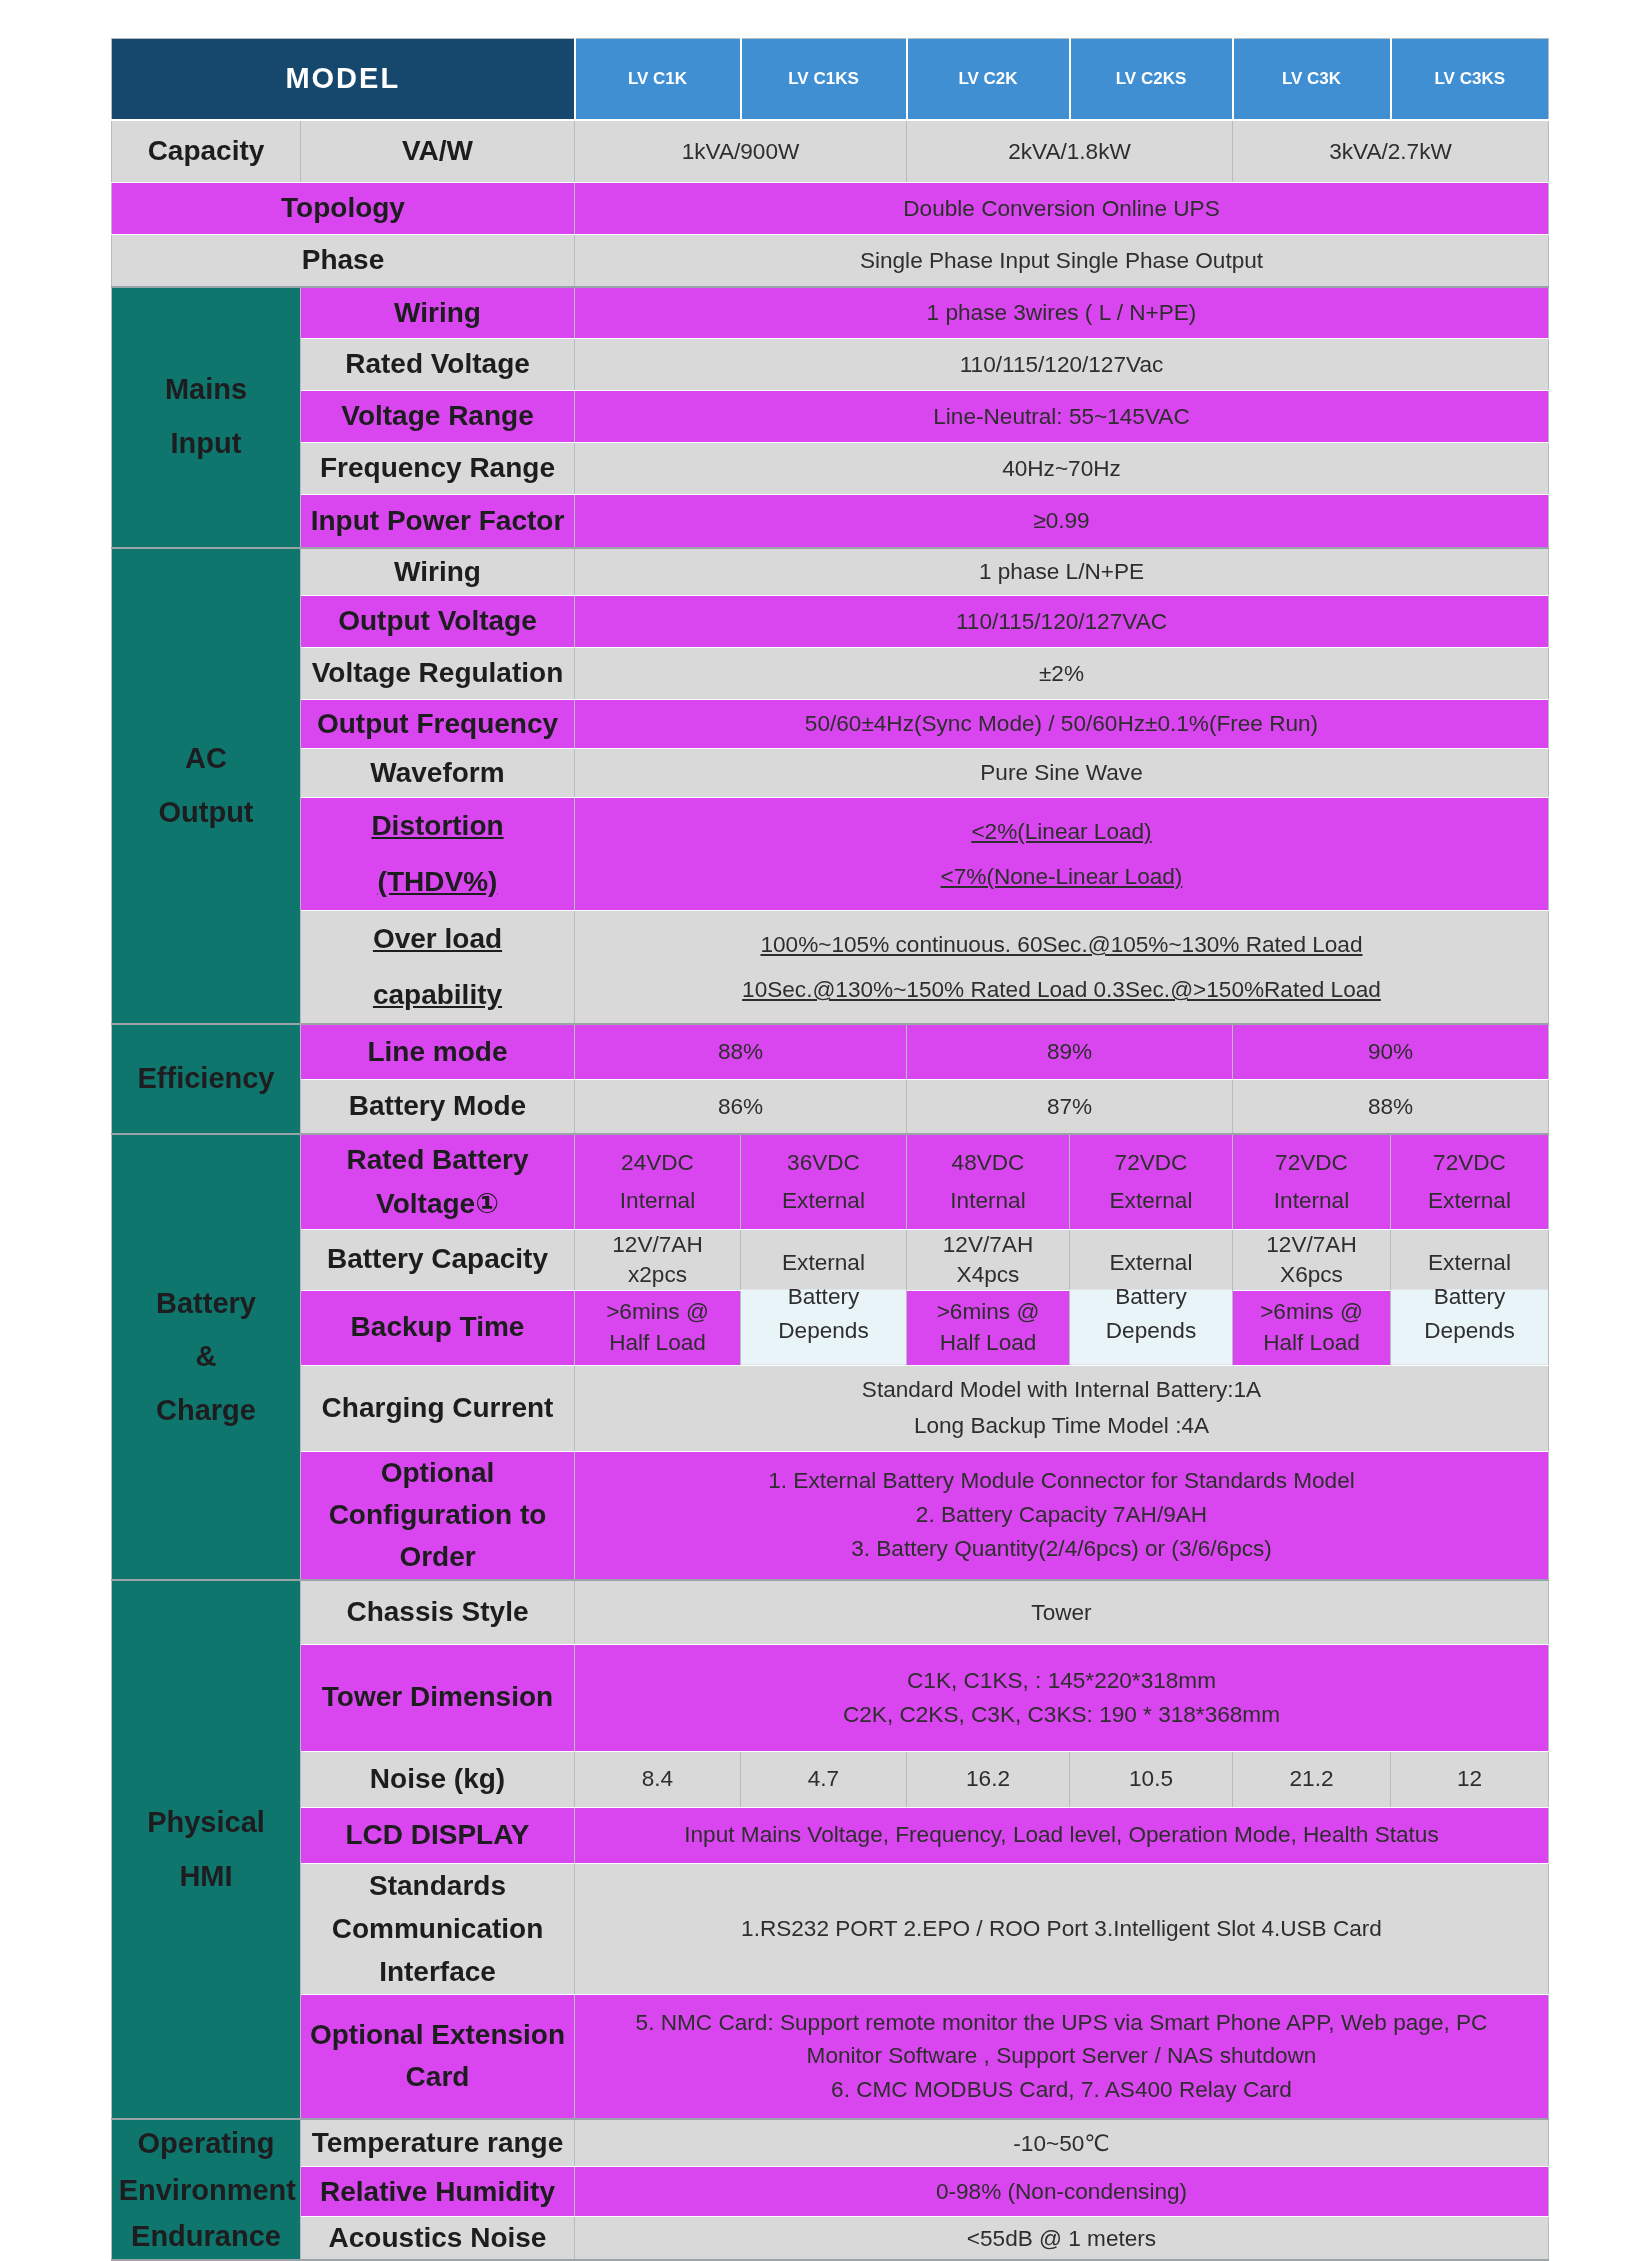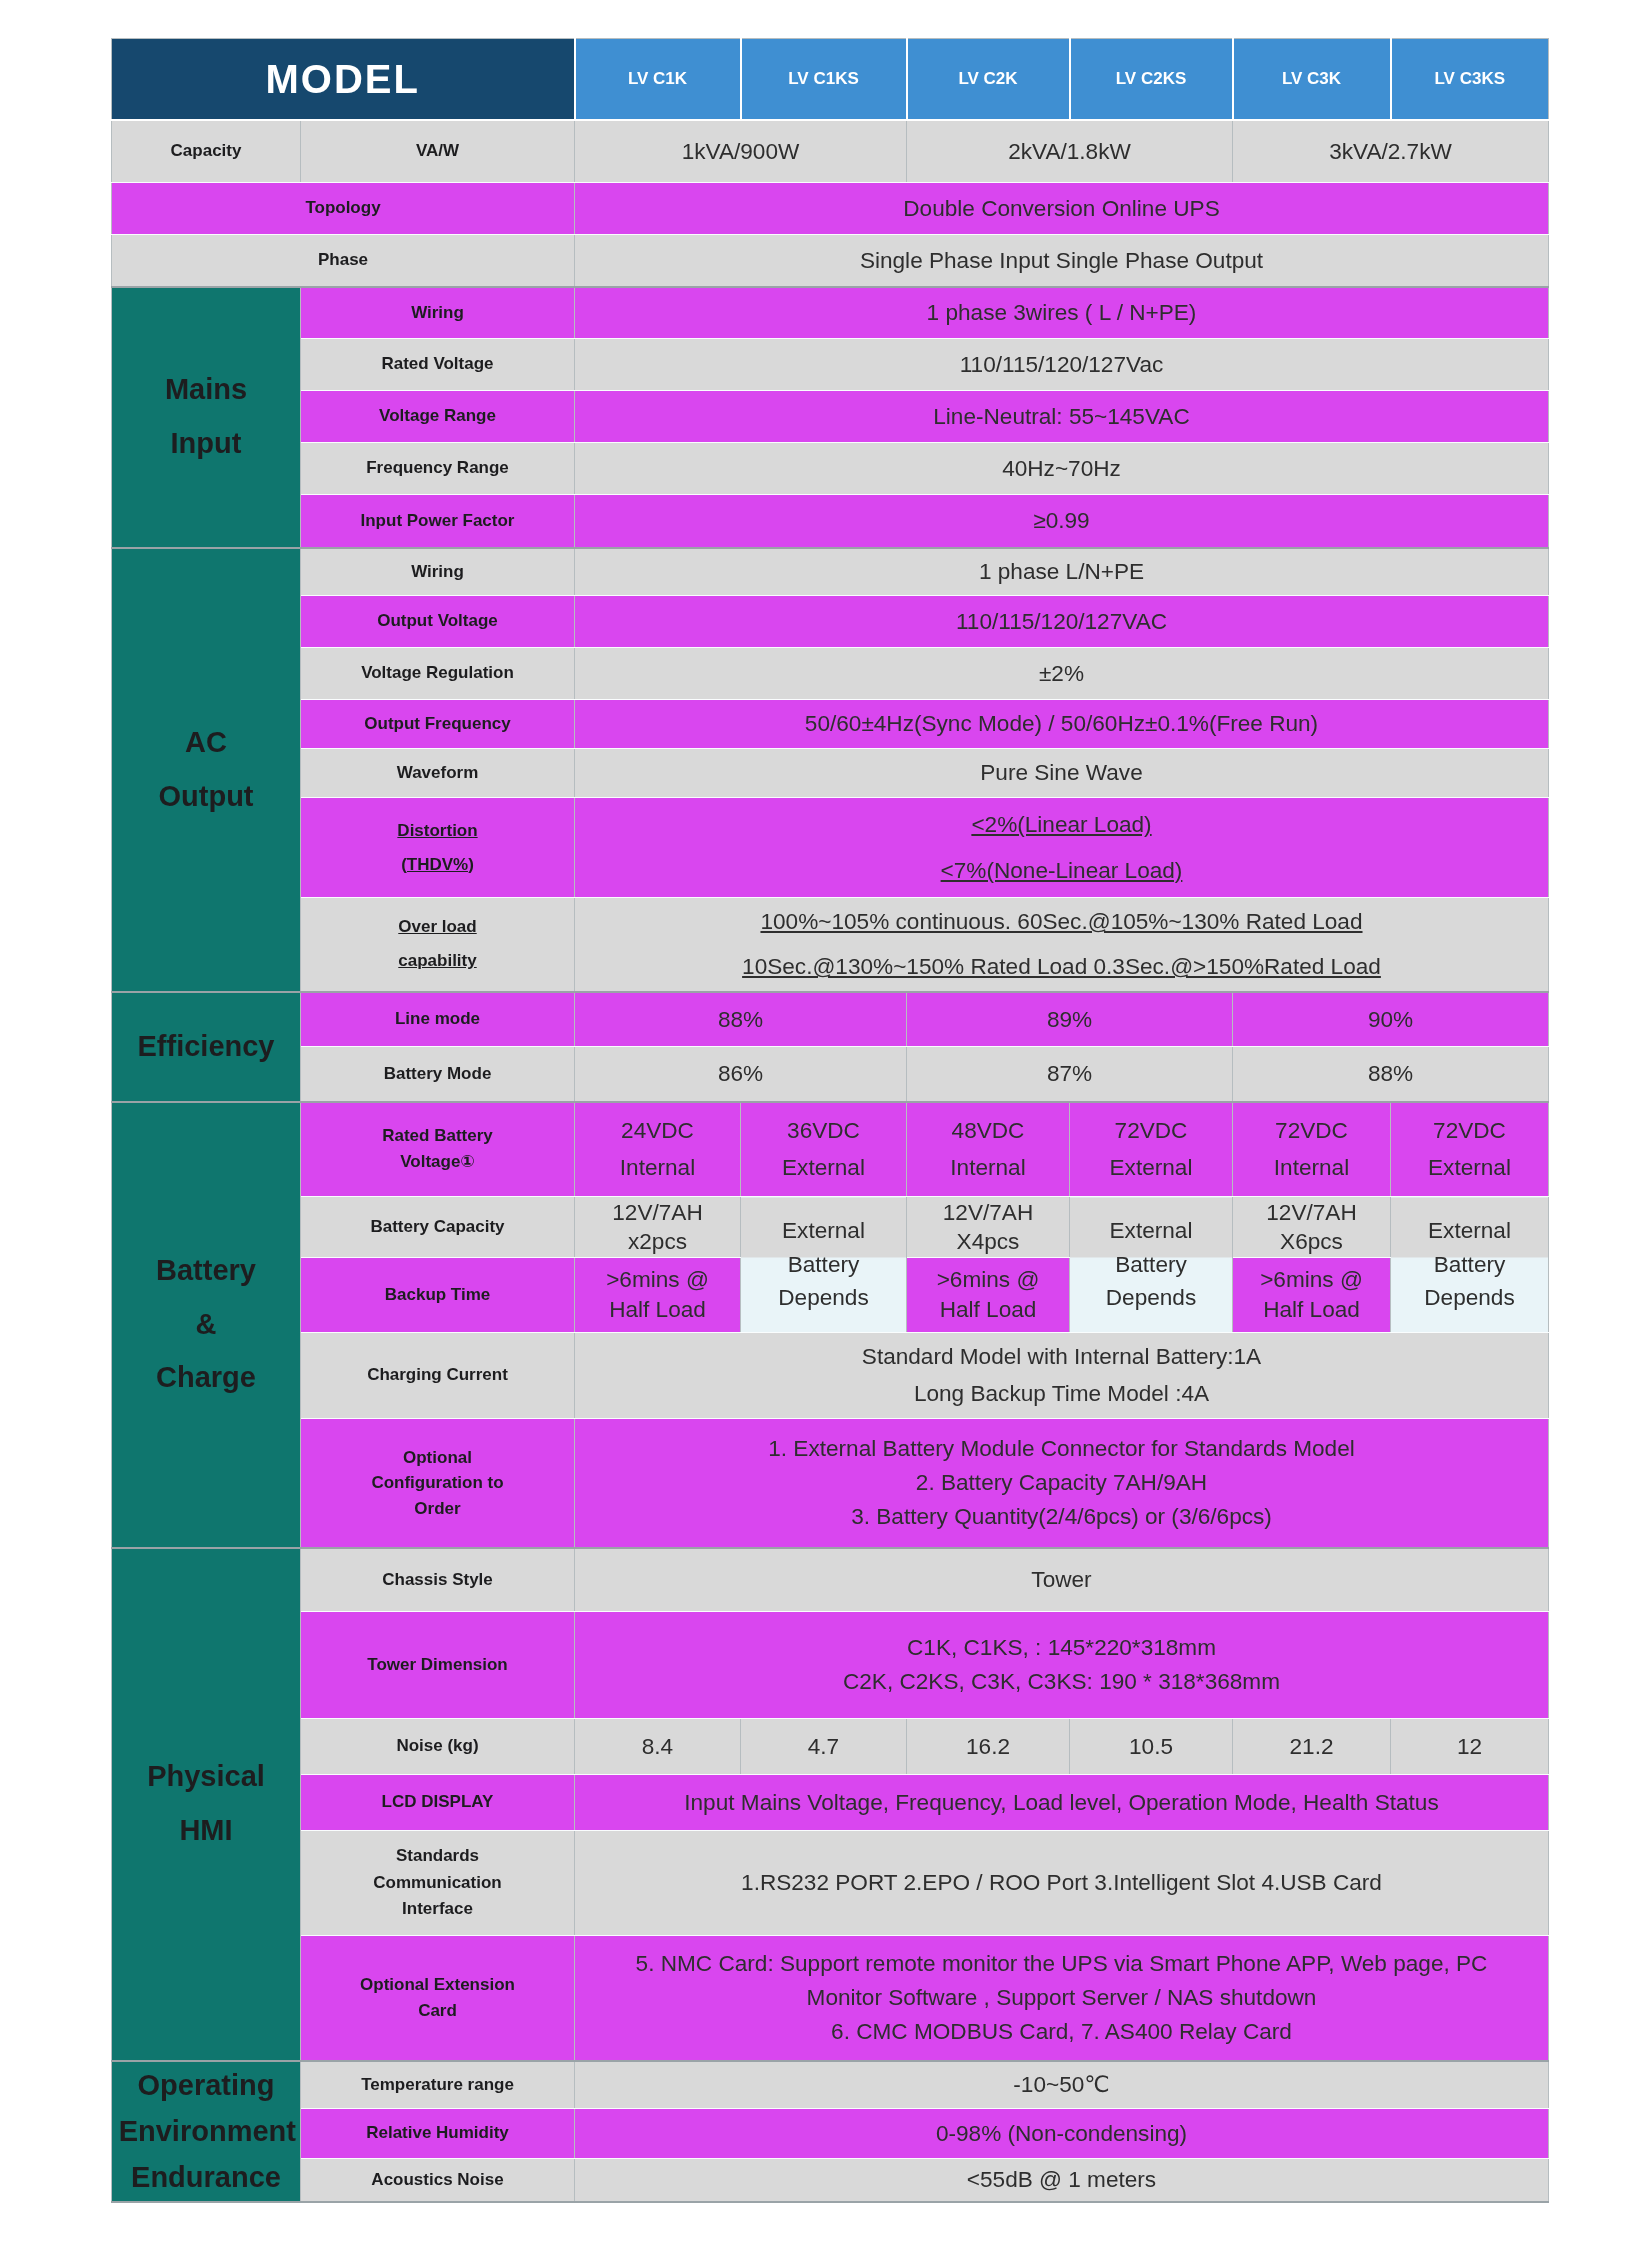--- a/index.html
+++ b/index.html
@@ -16,37 +16,37 @@
   td{
     border-right:0.7px solid #b6bdc0;
     border-bottom:1.3px solid #fafdfe;
     vertical-align:middle;text-align:center;
     padding:0 6.7px;overflow:hidden;
     color:#2e2e2e;font-size:22.6px;line-height:1.3;
   }
   
   td.navy{
     background:#16486e;color:#ffffff;font-weight:bold;
-    font-size:40px;letter-spacing:2px;border-bottom:2px solid #ffffff;
+    font-size:29px;letter-spacing:2px;border-bottom:2px solid #ffffff;
   }
   td.bluecol{
     background:#3f8fd2;color:#ffffff;font-weight:bold;font-size:17px;
     border-left:2px solid #ffffff;border-bottom:2px solid #ffffff;
   }
   
   td.g{background:#d9d9d9;}
   td.l{background:#d946ef;}
   
   td.groupcell{
     background:#0f766e;font-weight:bold;color:#1d1d1f;font-size:29px;line-height:1.85;
     border-bottom:2.7px double #9aa3a7;
   }
   td.groupcell.lh16{line-height:1.6;}
   
-  td.label{font-weight:bold;color:#1d1d1f;font-size:17px;}
+  td.label{font-weight:bold;color:#1d1d1f;font-size:28px;}
   tr.secend > td{border-bottom:2.7px double #9aa3a7;}
   
   .lh135{line-height:1.35;}
   .lh15{line-height:1.5;}
   .lh155{line-height:1.55;}
   .lh16{line-height:1.6;}
   .lh165{line-height:1.65;}
   .lh20{line-height:2.0;text-decoration:underline;}
   
   td.extmerge{

